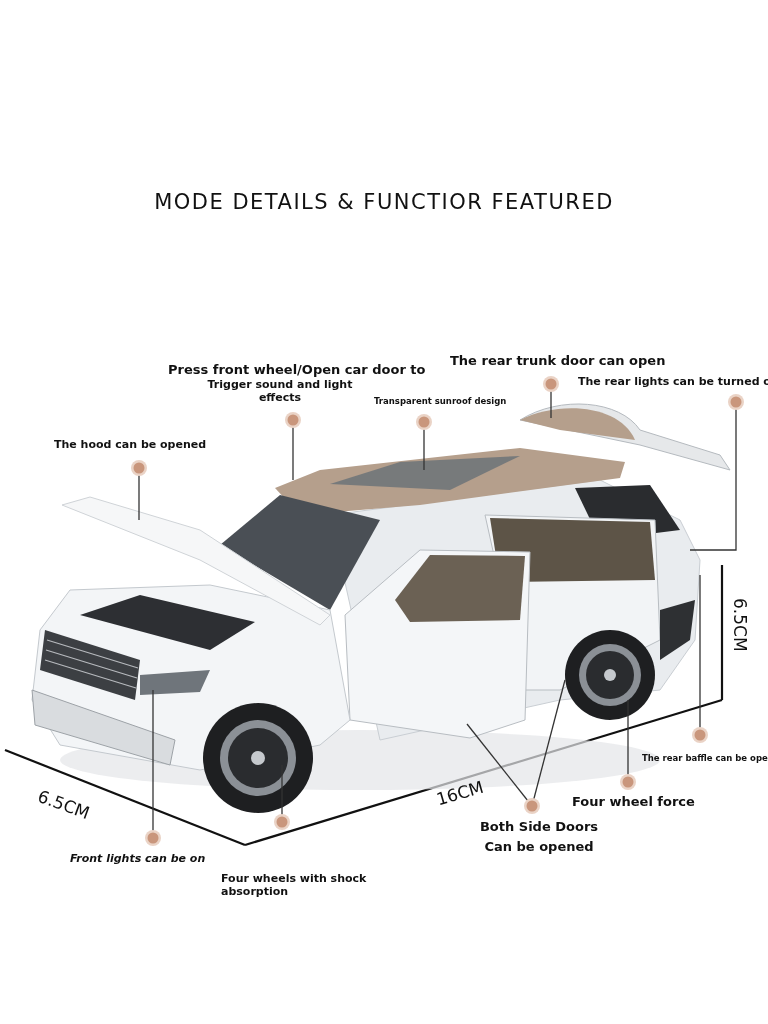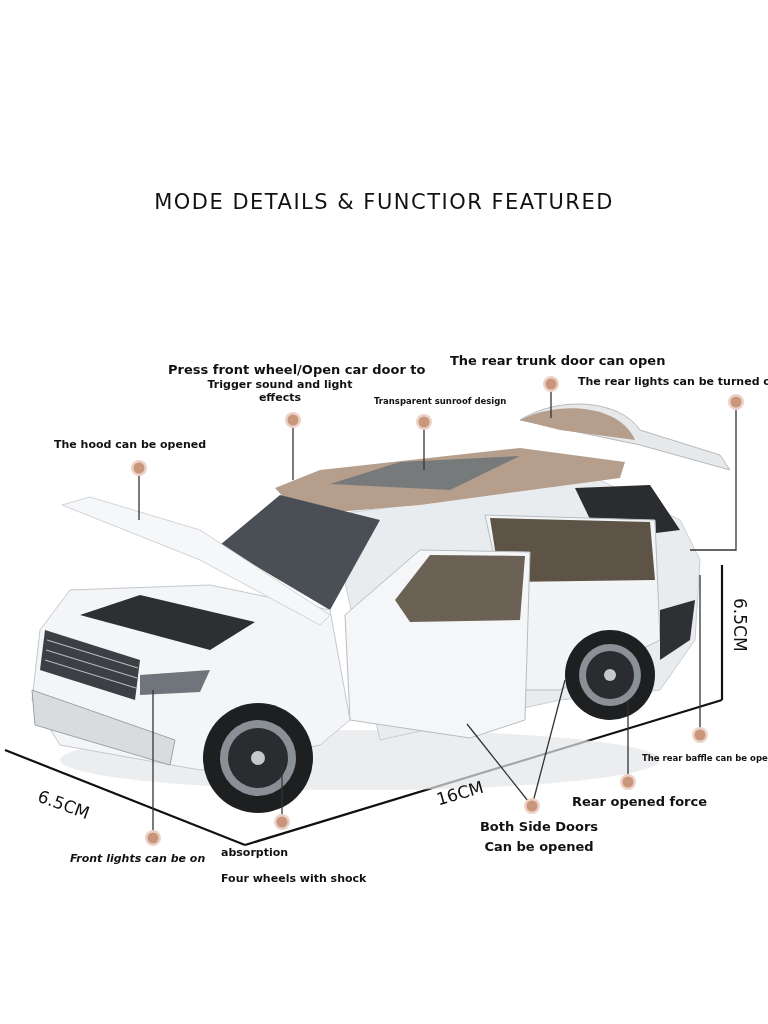--- a/index.html
+++ b/index.html
@@ -141,22 +141,22 @@
 </svg>
 
 <div class="lbl l14" style="left:168px;top:362px;">Press front wheel/Open car door to</div>
 <div class="lbl l12 center" style="left:205px;top:378px;width:150px;">Trigger sound and light</div>
 <div class="lbl l12 center" style="left:205px;top:391px;width:150px;">effects</div>
 <div class="lbl l9" style="left:362px;top:396px;margin-left:12px;">Transparent sunroof design</div>
 <div class="lbl l14" style="left:450px;top:353px;">The rear trunk door can open</div>
 <div class="lbl l12" style="left:578px;top:375px;">The rear lights can be turned on</div>
 <div class="lbl l12" style="left:54px;top:438px;text-align:center;">The hood can be opened</div>
 <div class="lbl l9" style="left:642px;top:753px;">The rear baffle can be opened</div>
-<div class="lbl l14" style="left:572px;top:794px;">Rear opened force</div>
+<div class="lbl l14" style="left:572px;top:794px;">Four wheel force</div>
 <div class="lbl l14 center" style="left:464px;top:819px;width:150px;">Both Side Doors</div>
 <div class="lbl l14 center" style="left:464px;top:839px;width:150px;">Can be opened</div>
 <div class="lbl l12" style="left:70px;top:852px;font-style:italic;">Front lights can be on</div>
 <div class="lbl l12" style="left:221px;top:872px;">Four wheels with shock</div>
-<div class="lbl l12" style="left:221px;top:846px;">absorption</div>
+<div class="lbl l12" style="left:221px;top:885px;">absorption</div>
 
 <div class="dim" style="left:42px;top:786px;transform:rotate(20deg);transform-origin:left top;">6.5CM</div>
 <div class="dim" style="left:434px;top:790px;transform:rotate(-16deg);transform-origin:left top;">16CM</div>
 <div class="dim" style="left:750px;top:598px;transform:rotate(90deg);transform-origin:left top;">6.5CM</div>
 
 </body></html>

